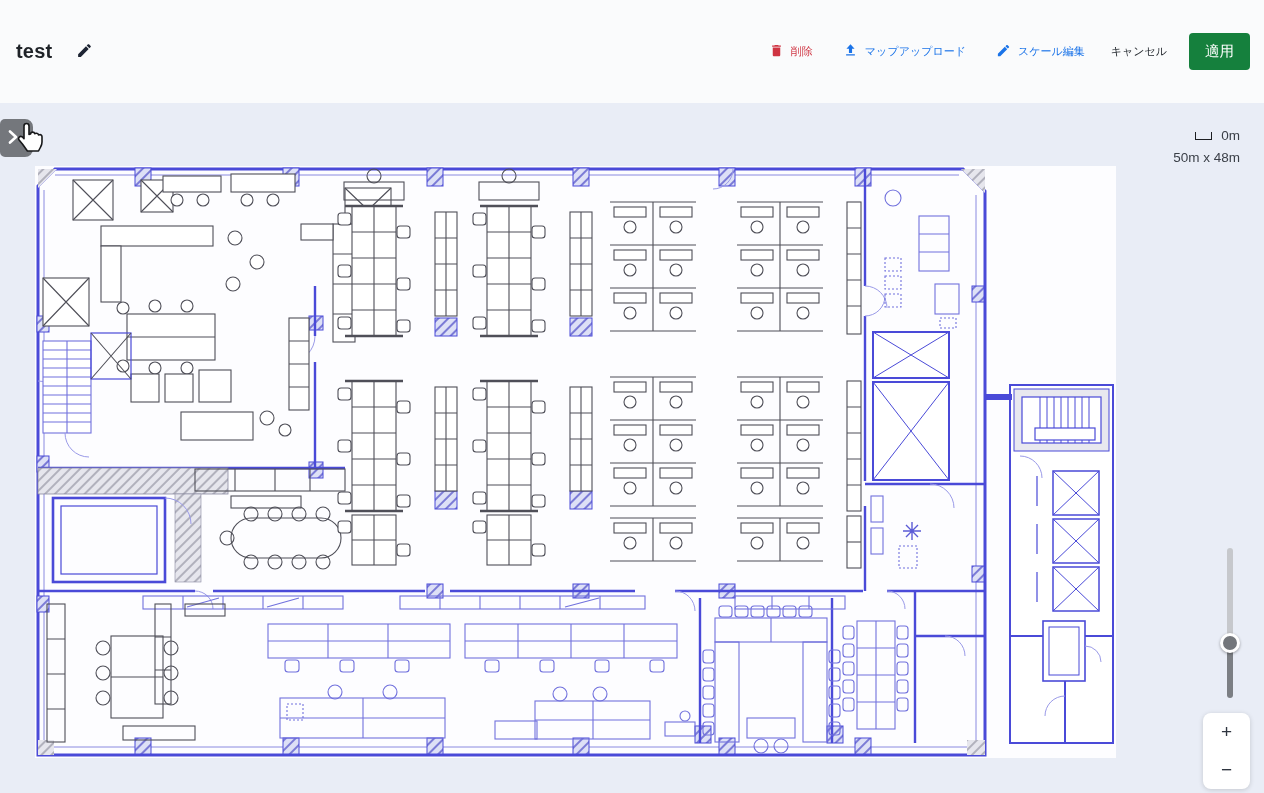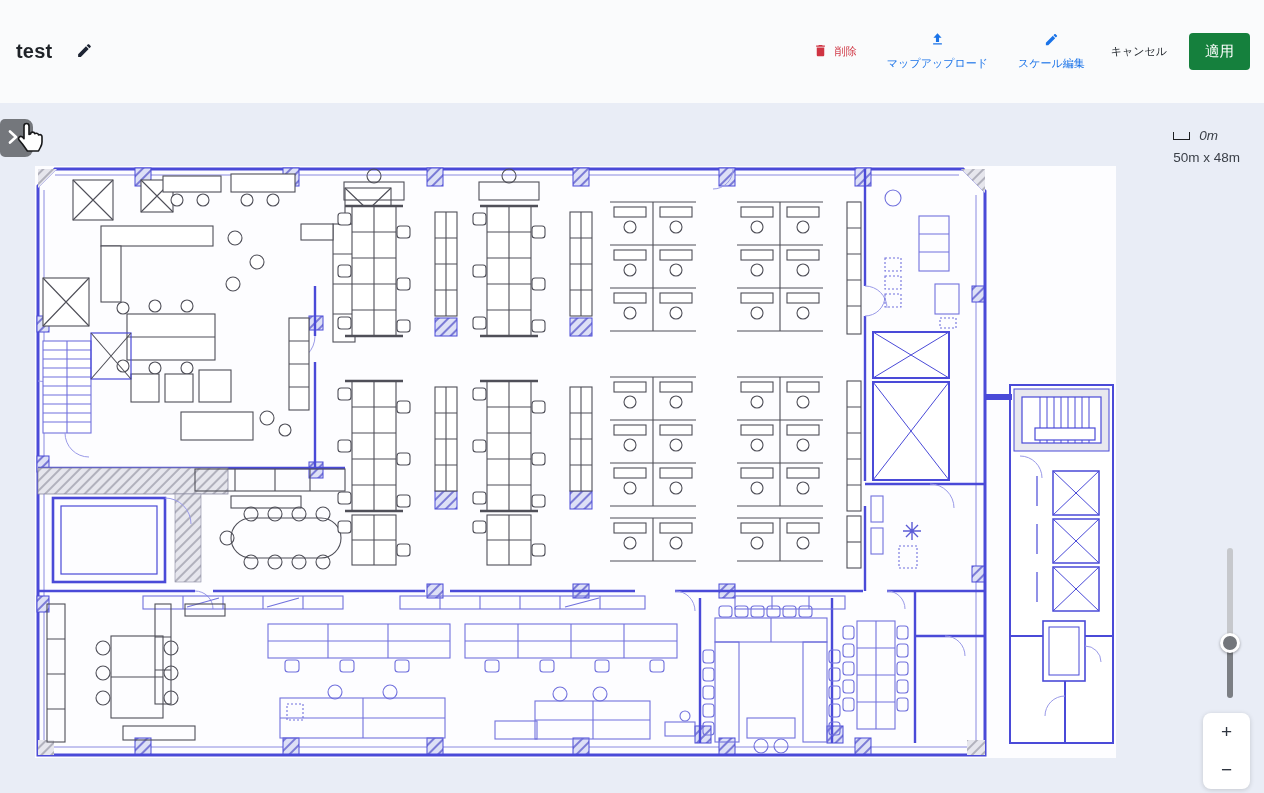--- a/index.html
+++ b/index.html
@@ -9,39 +9,39 @@
   
   .header { height:103px; display:flex; align-items:center; justify-content:space-between;
             padding:0 14px 0 14px; background:#fafbfc; }
   .title-group { display:flex; align-items:center; gap:24px; padding-left:2px; }
   .page-title { font-size:20px; font-weight:700; color:#1f2328; letter-spacing:.2px; }
   .icon-btn { background:none; border:none; cursor:pointer; display:inline-flex; align-items:center; }
   .actions { display:flex; align-items:center; }
   .txtbtn { display:inline-flex; align-items:center; gap:7px; background:none; border:none;
             cursor:pointer; font-size:11px; font-family:inherit; margin-left:30px; }
   .txtbtn.danger { color:#cf3442; }
-  .txtbtn.primary { color:#1a73e8;flex-direction:column; }
+  .txtbtn.primary { color:#1a73e8; }
   .txtbtn.plain  { color:#24292f; margin-left:26px; }
   .solidbtn { margin-left:22px; background:#15803d; color:#fff; border:none; border-radius:4px;
               padding:9px 16px; font-size:14.5px; font-family:inherit; cursor:pointer; }
 
   
   .map-area { position:relative; height:703px; background:#e9edf6; }
 
   .panel-toggle { position:absolute; left:0; top:16px; width:33px; height:38px;
                   background:#74777c; border:none; border-radius:5px 8px 8px 5px; cursor:pointer;
                   display:flex; align-items:center; justify-content:flex-start; padding-left:7px; }
 
   .cursor-hand { position:absolute; left:17px; top:19px; z-index:20; pointer-events:none; }
 
   .plan { position:absolute; left:35px; top:63px; width:1081px; height:592px; background:#fdfdff; }
 
   .scale-widget { position:absolute; right:24px; top:22px; text-align:right;
                   color:#3a3f47; font-size:13.5px; line-height:1.65; }
-  .scale-row { display:flex; align-items:center; gap:9px;font-style:italic; }
+  .scale-row { display:flex; align-items:center; justify-content:flex-end; gap:9px; }
   .ruler-icon { display:inline-block; width:17px; height:8px;
                 border:1.6px solid #1c1e21; border-top:none; }
 
   .zoom-slider { position:absolute; right:30px; top:445px; width:8px; height:150px; cursor:pointer; }
   .zs-track-top { position:absolute; left:1px; top:0; width:6px; height:97px;
                   background:#c6c8cc; border-radius:3px 3px 0 0; }
   .zs-track-bot { position:absolute; left:1px; top:93px; width:6px; height:57px;
                   background:#7c7f84; border-radius:0 0 3px 3px; }
   .zs-thumb { position:absolute; left:-6px; top:85px; width:20px; height:20px; border-radius:50%;
               background:#73767b; border:3px solid #fff; box-shadow:0 1px 3px rgba(0,0,0,.35); }

